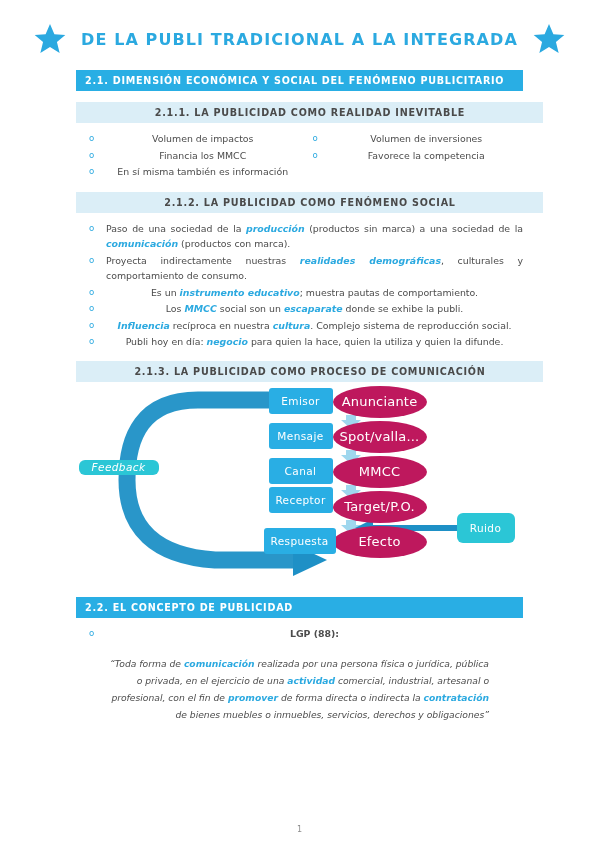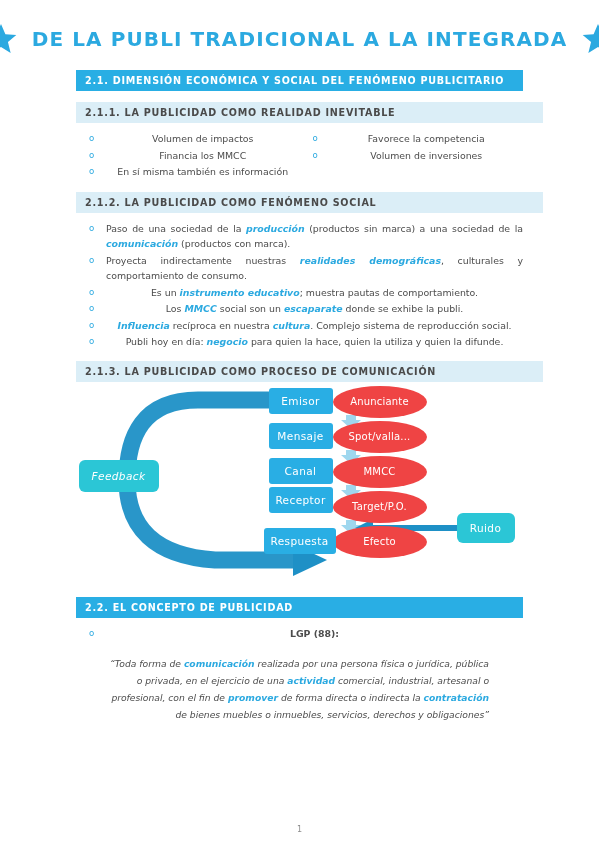--- a/index.html
+++ b/index.html
@@ -15,21 +15,21 @@
 
   
   .title-row {
     display:flex; align-items:center; justify-content:center;
     gap:14px;
     margin-top:22px;
   }
   .star { width:34px; height:34px; flex:0 0 auto; display:block; }
   .doc-title {
     font-family:"DejaVu Sans", sans-serif;
-    font-size:20px;
+    font-size:16px;
     font-weight:bold;
     letter-spacing:1.1px;
     color:#2BA9E0;
     white-space:nowrap;
   }
 
   
   .bar-main {
     margin:14px 76px 0 76px;
     background:#29AEE4;
@@ -40,20 +40,21 @@
     padding:5px 8px 5px 9px;
   }
   .bar-sub {
     margin:11px 56px 0 76px;
     background:#DBEEF7;
     color:#4a4a4a;
     font-size:9.6px;
     font-weight:bold;
     letter-spacing:0.75px;
     padding:5px 8px 5px 9px;
+    text-align:center;
   }
 
   
   .list-block { margin:8px 76px 0 76px; }
   .two-col { display:flex; }
   .col { width:50%; }
   ul.bl { list-style:none; margin:0; padding:0; }
   ul.bl > li {
     position:relative;
     padding-left:30px;
@@ -83,24 +84,24 @@
     position:absolute;
     background:#29AEE4;
     color:#ffffff;
     border-radius:3px;
     font-size:10.5px;
     display:flex; align-items:center; justify-content:center;
     letter-spacing:0.4px;
   }
   .ell {
     position:absolute;
-    background:#ef4444;
+    background:#be185d;
     color:#ffffff;
     border-radius:50%;
-    font-size:10px;
+    font-size:13px;
     display:flex; align-items:center; justify-content:center;
     letter-spacing:0.2px;
   }
   .teal {
     position:absolute;
     background:#2BC6D6;
     color:#ffffff;
     border-radius:6px;
     font-size:10.5px;
     font-style:italic;
@@ -147,22 +148,22 @@
   <div class="list-block two-col">
     <div class="col">
       <ul class="bl" id="list211left">
           <li class="nojust"><span>Volumen de impactos</span></li>
           <li class="nojust"><span>Financia los MMCC</span></li>
           <li class="nojust"><span>En sí misma también es información</span></li>
         </ul>
     </div>
     <div class="col">
       <ul class="bl" id="list211right">
+          <li class="nojust"><span>Volumen de inversiones</span></li>
           <li class="nojust"><span>Favorece la competencia</span></li>
-          <li class="nojust"><span>Volumen de inversiones</span></li>
         </ul>
     </div>
   </div>
 
   <div class="bar-sub">2.1.2. LA PUBLICIDAD COMO FENÓMENO SOCIAL</div>
   <div class="list-block">
     <ul class="bl" id="list212">
         <li><span>Paso de una sociedad de la </span><span class="hl">producción</span><span> (productos sin marca) a una sociedad de la </span><span class="hl">comunicación</span><span> (productos con marca).</span></li>
         <li><span>Proyecta indirectamente nuestras </span><span class="hl">realidades demográficas</span><span>, culturales y comportamiento de consumo.</span></li>
         <li class="nojust"><span>Es un </span><span class="hl">instrumento educativo</span><span>; muestra pautas de comportamiento.</span></li>
@@ -196,21 +197,21 @@
     <div class="ell" style="left:268px; top:68px;  width:94px; height:32px;">MMCC</div>
     <div class="ell" style="left:268px; top:103px; width:94px; height:32px;">Target/P.O.</div>
     <div class="ell" style="left:268px; top:138px; width:94px; height:32px;">Efecto</div>
 
     <div class="node" style="left:204px; top:0px;   width:64px; height:26px;">Emisor</div>
     <div class="node" style="left:204px; top:35px;  width:64px; height:26px;">Mensaje</div>
     <div class="node" style="left:204px; top:70px;  width:64px; height:26px;">Canal</div>
     <div class="node" style="left:204px; top:99px; width:64px; height:26px;">Receptor</div>
     <div class="node" style="left:199px; top:140px; width:72px; height:26px;">Respuesta</div>
 
-    <div class="teal" style="left:14px;  top:72px;  width:80px; height:32px;">Feedback</div>
+    <div class="teal" style="left:14px;  top:72px;  width:80px; height:15px;">Feedback</div>
     <div class="teal plain" style="left:392px; top:125px; width:58px; height:30px;">Ruido</div>
   </div>
 
   <div class="bar-main">2.2. EL CONCEPTO DE PUBLICIDAD</div>
   <div class="list-block">
     <ul class="bl">
       <li class="nojust"><span class="bold-plain">LGP (88):</span></li>
     </ul>
   </div>
   <div class="quote" id="quote"><span>“Toda forma de </span><span class="hl">comunicación</span><span> realizada por una persona física o jurídica, pública o privada, en el ejercicio de una </span><span class="hl">actividad</span><span> comercial, industrial, artesanal o profesional, con el fin de </span><span class="hl">promover</span><span> de forma directa o indirecta la </span><span class="hl">contratación</span><span> de bienes muebles o inmuebles, servicios, derechos y obligaciones”</span></div>

